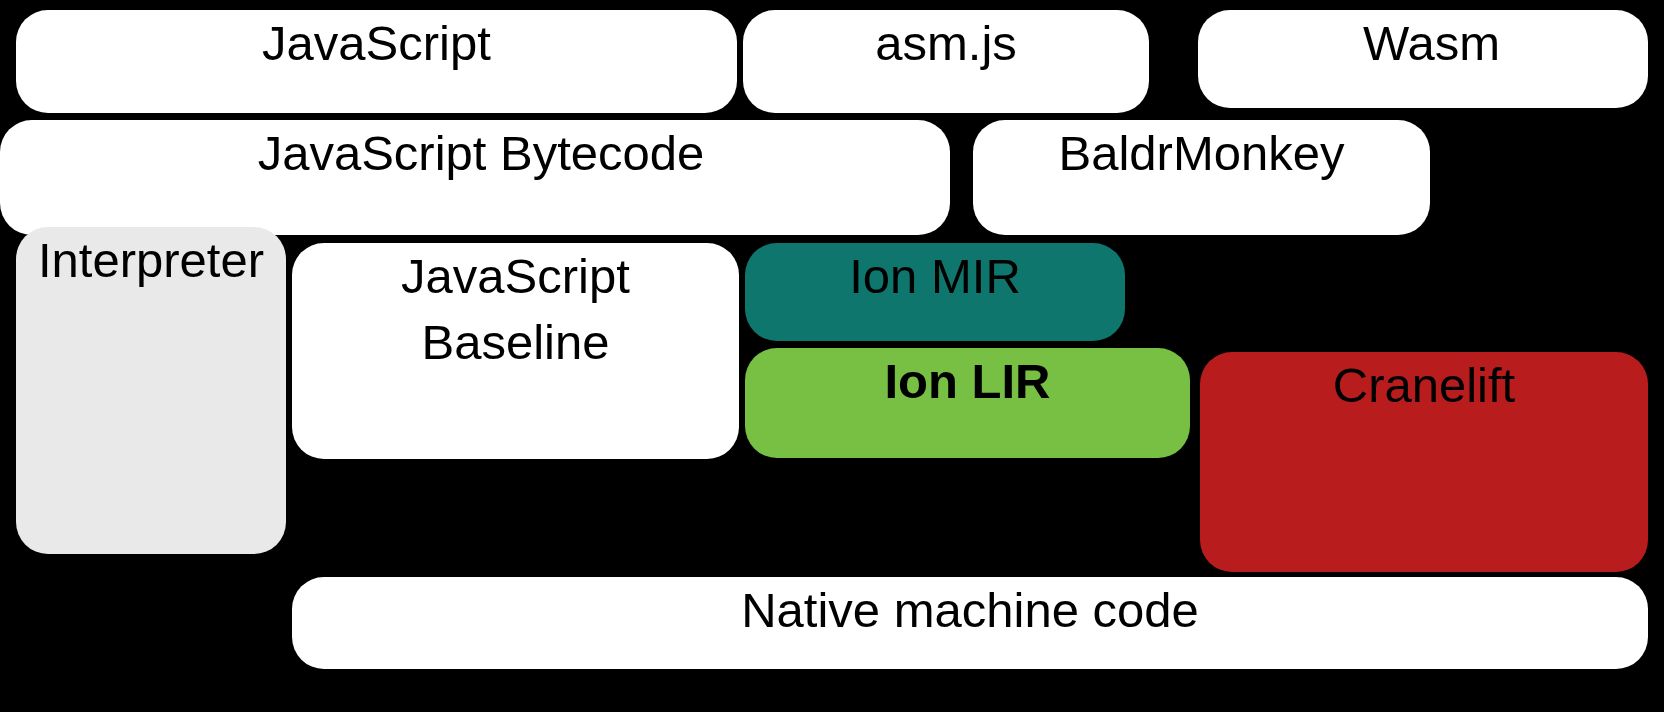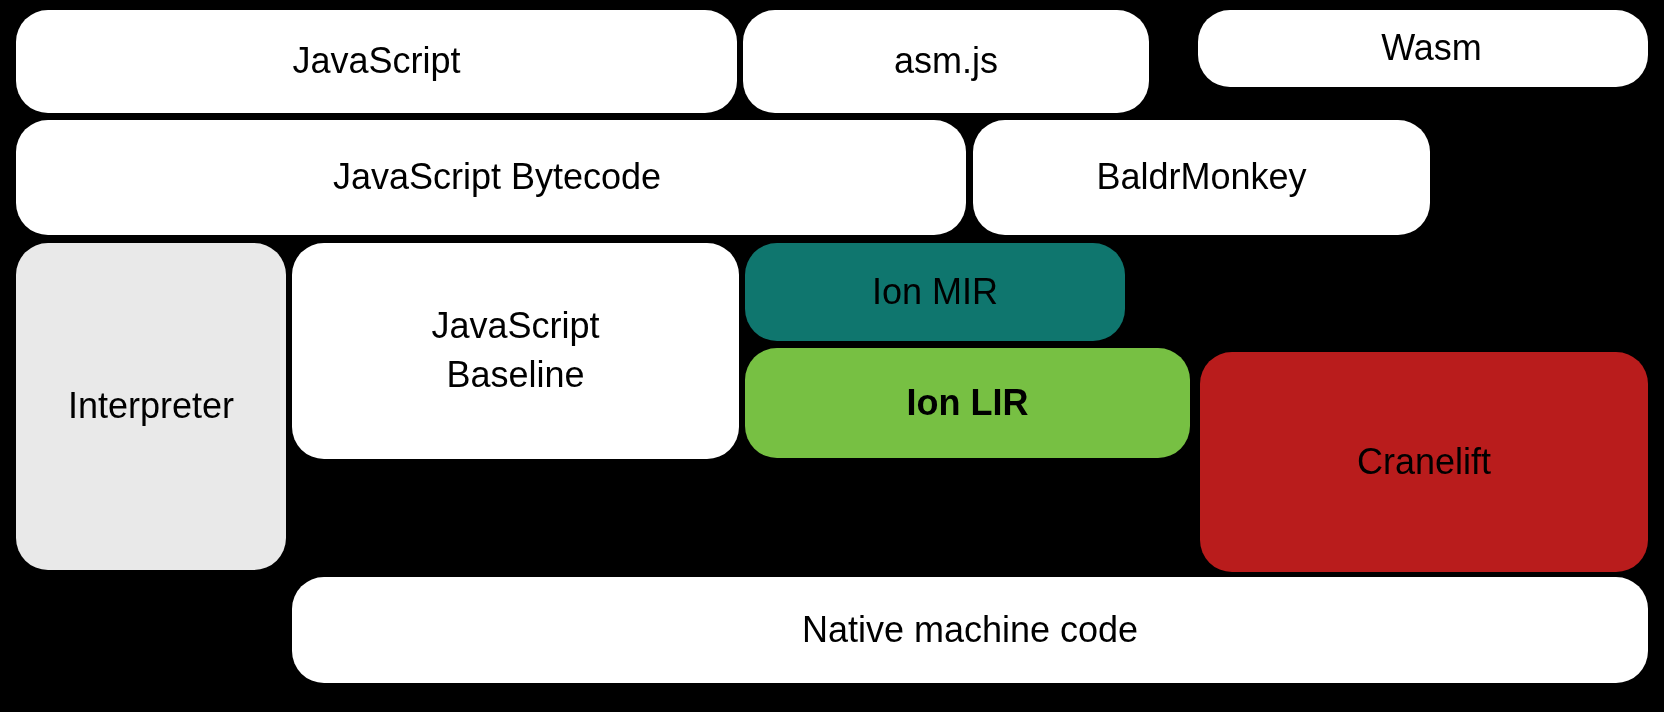--- a/index.html
+++ b/index.html
@@ -13,41 +13,41 @@
     height: 712px;
     background: #000000;
     overflow: hidden;
     font-family: "Liberation Sans", "DejaVu Sans", sans-serif;
   }
   .box {
     position: absolute;
     background: #ffffff;
     border-radius: 32px;
     display: flex;
-    align-items: center;
+    align-items: flex-start;
     justify-content: center;
     color: #000000;
-    font-size: 36px;
+    font-size: 49px;
     line-height: 1.35;
     text-align: center;
     white-space: pre-line;
     box-sizing: border-box;
   }
   .box-javascript      { left: 16px;   top: 10px;  width: 721px;  height: 103px; }
   .box-asmjs           { left: 743px;  top: 10px;  width: 406px;  height: 103px; }
-  .box-wasm            { left: 1198px; top: 10px;  width: 450px;  height: 77px; padding-left: 17px; }
-  .box-bytecode        { left: 16px;   top: 120px; width: 950px;  height: 115px; padding-left: 12px; }
+  .box-wasm            { left: 1198px; top: 10px;  width: 450px;  height: 98px; padding-left: 17px; }
+  .box-bytecode        { left: 0;   top: 120px; width: 950px;  height: 115px; padding-left: 12px; }
   .box-baldrmonkey     { left: 973px;  top: 120px; width: 457px;  height: 115px; }
-  .box-interpreter     { left: 16px;   top: 243px; width: 270px;  height: 327px; background: #e9e9e9; }
+  .box-interpreter     { left: 16px;   top: 227px; width: 270px;  height: 327px; background: #e9e9e9; }
   .box-baseline        { left: 292px;  top: 243px; width: 447px;  height: 216px; }
   .box-ion-mir         { left: 745px;  top: 243px; width: 380px;  height: 98px;  background: #0f766e; }
   .box-ion-lir         { left: 745px;  top: 348px; width: 445px;  height: 110px; background: #77c043; font-weight: bold; }
   .box-cranelift       { left: 1200px; top: 352px; width: 448px;  height: 220px; background: #b91c1c; }
   .box-macro-assembler { left: 292px;  top: 468px; width: 898px;  height: 102px; }
-  .box-native          { left: 292px;  top: 577px; width: 1356px; height: 106px; }
+  .box-native          { left: 292px;  top: 577px; width: 1356px; height: 92px; }
   .box-label {
     display: block;
     padding: 0 10px;
   }
 </style>
 </head>
 <body>
 
 <div class="canvas">
 

